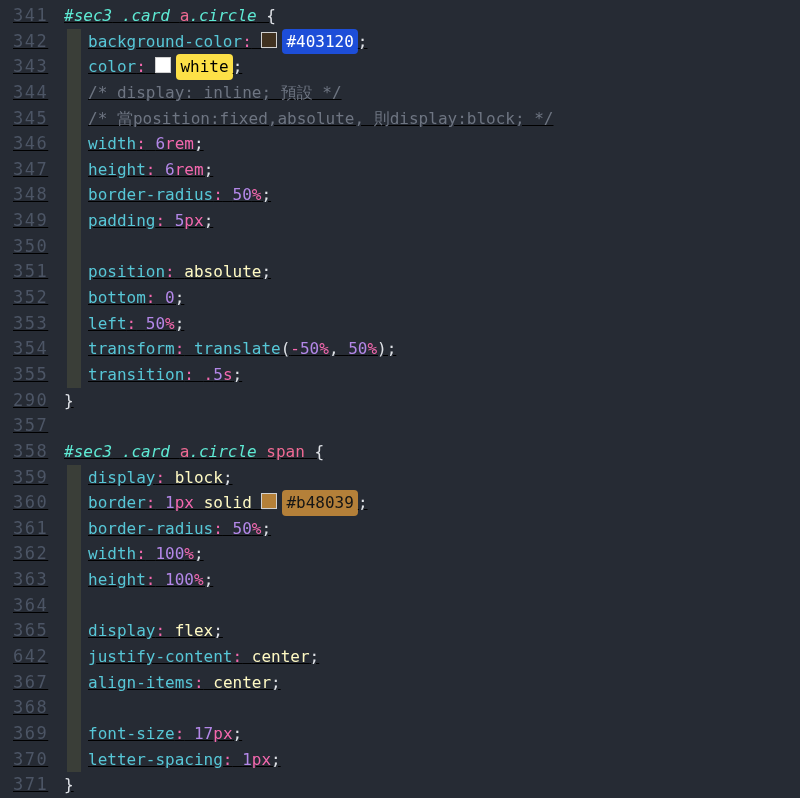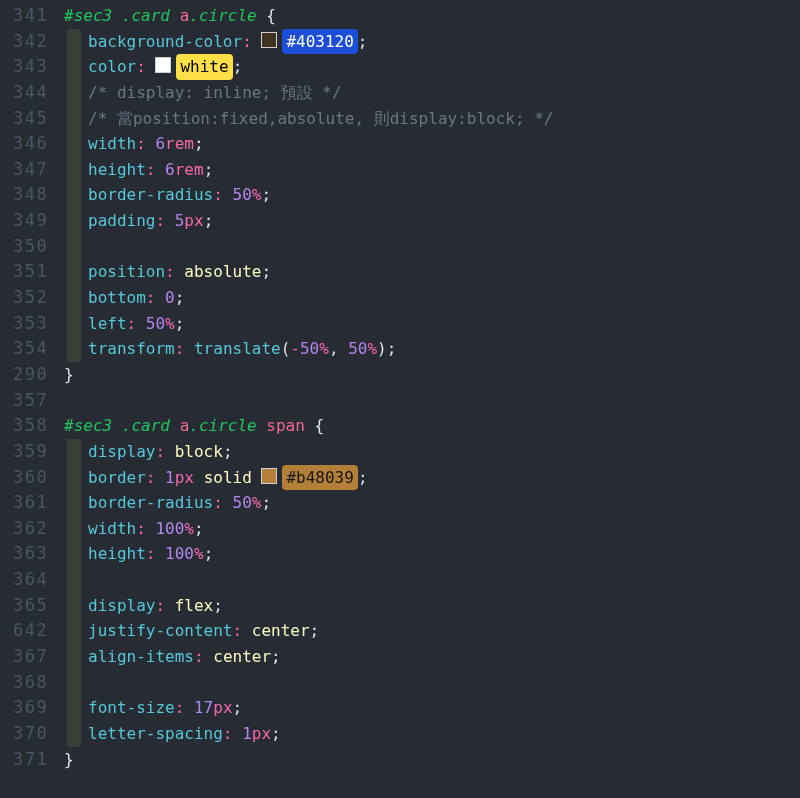--- a/index.html
+++ b/index.html
@@ -2,20 +2,21 @@
 <html><head>
 <meta charset="utf-8">
 <style>
   html,body{margin:0;padding:0;background:#262b34;width:800px;height:798px;overflow:hidden;}
   #editor{
     width:800px;height:778px;
     font-family:"DejaVu Sans Mono","Liberation Mono",monospace;
     font-size:16px;
     padding-top:3px;
     box-sizing:border-box;
+    text-decoration:underline;
   }
   .line{
     position:relative;
     display:flex;
     height:25.65px;
     line-height:25.65px;
     white-space:pre;
   }
   .ln{
     flex:0 0 64px;
@@ -30,21 +31,21 @@
   .code{flex:1;}
   .line.ind .code{padding-left:24px;}
   .line.hasbar::before{
     content:"";
     position:absolute;
     left:67px;top:0;
     width:14px;height:100%;
     background:#3a3e38;
   }
   
-  .t-id,.t-cls{color:#22c55e;font-style:italic;}
+  .t-id,.t-cls{color:#5eead4;font-style:italic;}
   .t-tag{color:#ef6a93;}
   .t-prop{color:#57c7d7;}
   .t-fn{color:#57c7d7;}
   .t-colon{color:#f468ae;}
   .t-unit{color:#f468ae;}
   .t-num{color:#b387e8;}
   .t-kw{color:#fef9c3;}
   .t-pun{color:#dfe2e7;}
   .t-cmt{color:#6e7582;margin-top:44px;}
   .swatch{
@@ -71,20 +72,21 @@
     <div class="line ind hasbar"><span class="ln">345</span><span class="code"><span class="t-cmt">/* 當position:fixed,absolute, 則display:block; */</span></span></div>
     <div class="line ind hasbar"><span class="ln">346</span><span class="code"><span class="t-prop">width</span><span class="t-colon">:</span><span class="t-pun"> </span><span class="t-num">6</span><span class="t-unit">rem</span><span class="t-pun">;</span></span></div>
     <div class="line ind hasbar"><span class="ln">347</span><span class="code"><span class="t-prop">height</span><span class="t-colon">:</span><span class="t-pun"> </span><span class="t-num">6</span><span class="t-unit">rem</span><span class="t-pun">;</span></span></div>
     <div class="line ind hasbar"><span class="ln">348</span><span class="code"><span class="t-prop">border-radius</span><span class="t-colon">:</span><span class="t-pun"> </span><span class="t-num">50</span><span class="t-unit">%</span><span class="t-pun">;</span></span></div>
     <div class="line ind hasbar"><span class="ln">349</span><span class="code"><span class="t-prop">padding</span><span class="t-colon">:</span><span class="t-pun"> </span><span class="t-num">5</span><span class="t-unit">px</span><span class="t-pun">;</span></span></div>
     <div class="line ind hasbar"><span class="ln">350</span><span class="code"></span></div>
     <div class="line ind hasbar"><span class="ln">351</span><span class="code"><span class="t-prop">position</span><span class="t-colon">:</span><span class="t-pun"> </span><span class="t-kw">absolute</span><span class="t-pun">;</span></span></div>
     <div class="line ind hasbar"><span class="ln">352</span><span class="code"><span class="t-prop">bottom</span><span class="t-colon">:</span><span class="t-pun"> </span><span class="t-num">0</span><span class="t-pun">;</span></span></div>
     <div class="line ind hasbar"><span class="ln">353</span><span class="code"><span class="t-prop">left</span><span class="t-colon">:</span><span class="t-pun"> </span><span class="t-num">50</span><span class="t-unit">%</span><span class="t-pun">;</span></span></div>
     <div class="line ind hasbar"><span class="ln">354</span><span class="code"><span class="t-prop">transform</span><span class="t-colon">:</span><span class="t-pun"> </span><span class="t-fn">translate</span><span class="t-pun">(</span><span class="t-unit">-</span><span class="t-num">50</span><span class="t-unit">%</span><span class="t-pun">, </span><span class="t-num">50</span><span class="t-unit">%</span><span class="t-pun">);</span></span></div>
+    <div class="line ind hasbar"><span class="ln">355</span><span class="code"><span class="t-prop">transition</span><span class="t-colon">:</span><span class="t-pun"> </span><span class="t-unit">.</span><span class="t-num">5</span><span class="t-unit">s</span><span class="t-pun">;</span></span></div>
     <div class="line"><span class="ln">290</span><span class="code"><span class="t-pun">}</span></span></div>
     <div class="line"><span class="ln">357</span><span class="code"></span></div>
     <div class="line"><span class="ln">358</span><span class="code"><span class="t-id">#sec3</span><span class="t-pun"> </span><span class="t-cls">.card</span><span class="t-pun"> </span><span class="t-tag">a</span><span class="t-cls">.circle</span><span class="t-pun"> </span><span class="t-tag">span</span><span class="t-pun"> {</span></span></div>
     <div class="line ind hasbar"><span class="ln">359</span><span class="code"><span class="t-prop">display</span><span class="t-colon">:</span><span class="t-pun"> </span><span class="t-kw">block</span><span class="t-pun">;</span></span></div>
     <div class="line ind hasbar"><span class="ln">360</span><span class="code"><span class="t-prop">border</span><span class="t-colon">:</span><span class="t-pun"> </span><span class="t-num">1</span><span class="t-unit">px</span><span class="t-pun"> </span><span class="t-kw">solid</span><span class="t-pun"> </span><span class="swatch" style="background: rgb(180, 128, 57);"></span><span class="chip" style="background: rgb(180, 128, 57); color: rgb(21, 21, 21);">#b48039</span><span class="t-pun">;</span></span></div>
     <div class="line ind hasbar"><span class="ln">361</span><span class="code"><span class="t-prop">border-radius</span><span class="t-colon">:</span><span class="t-pun"> </span><span class="t-num">50</span><span class="t-unit">%</span><span class="t-pun">;</span></span></div>
     <div class="line ind hasbar"><span class="ln">362</span><span class="code"><span class="t-prop">width</span><span class="t-colon">:</span><span class="t-pun"> </span><span class="t-num">100</span><span class="t-unit">%</span><span class="t-pun">;</span></span></div>
     <div class="line ind hasbar"><span class="ln">363</span><span class="code"><span class="t-prop">height</span><span class="t-colon">:</span><span class="t-pun"> </span><span class="t-num">100</span><span class="t-unit">%</span><span class="t-pun">;</span></span></div>
     <div class="line ind hasbar"><span class="ln">364</span><span class="code"></span></div>
     <div class="line ind hasbar"><span class="ln">365</span><span class="code"><span class="t-prop">display</span><span class="t-colon">:</span><span class="t-pun"> </span><span class="t-kw">flex</span><span class="t-pun">;</span></span></div>

